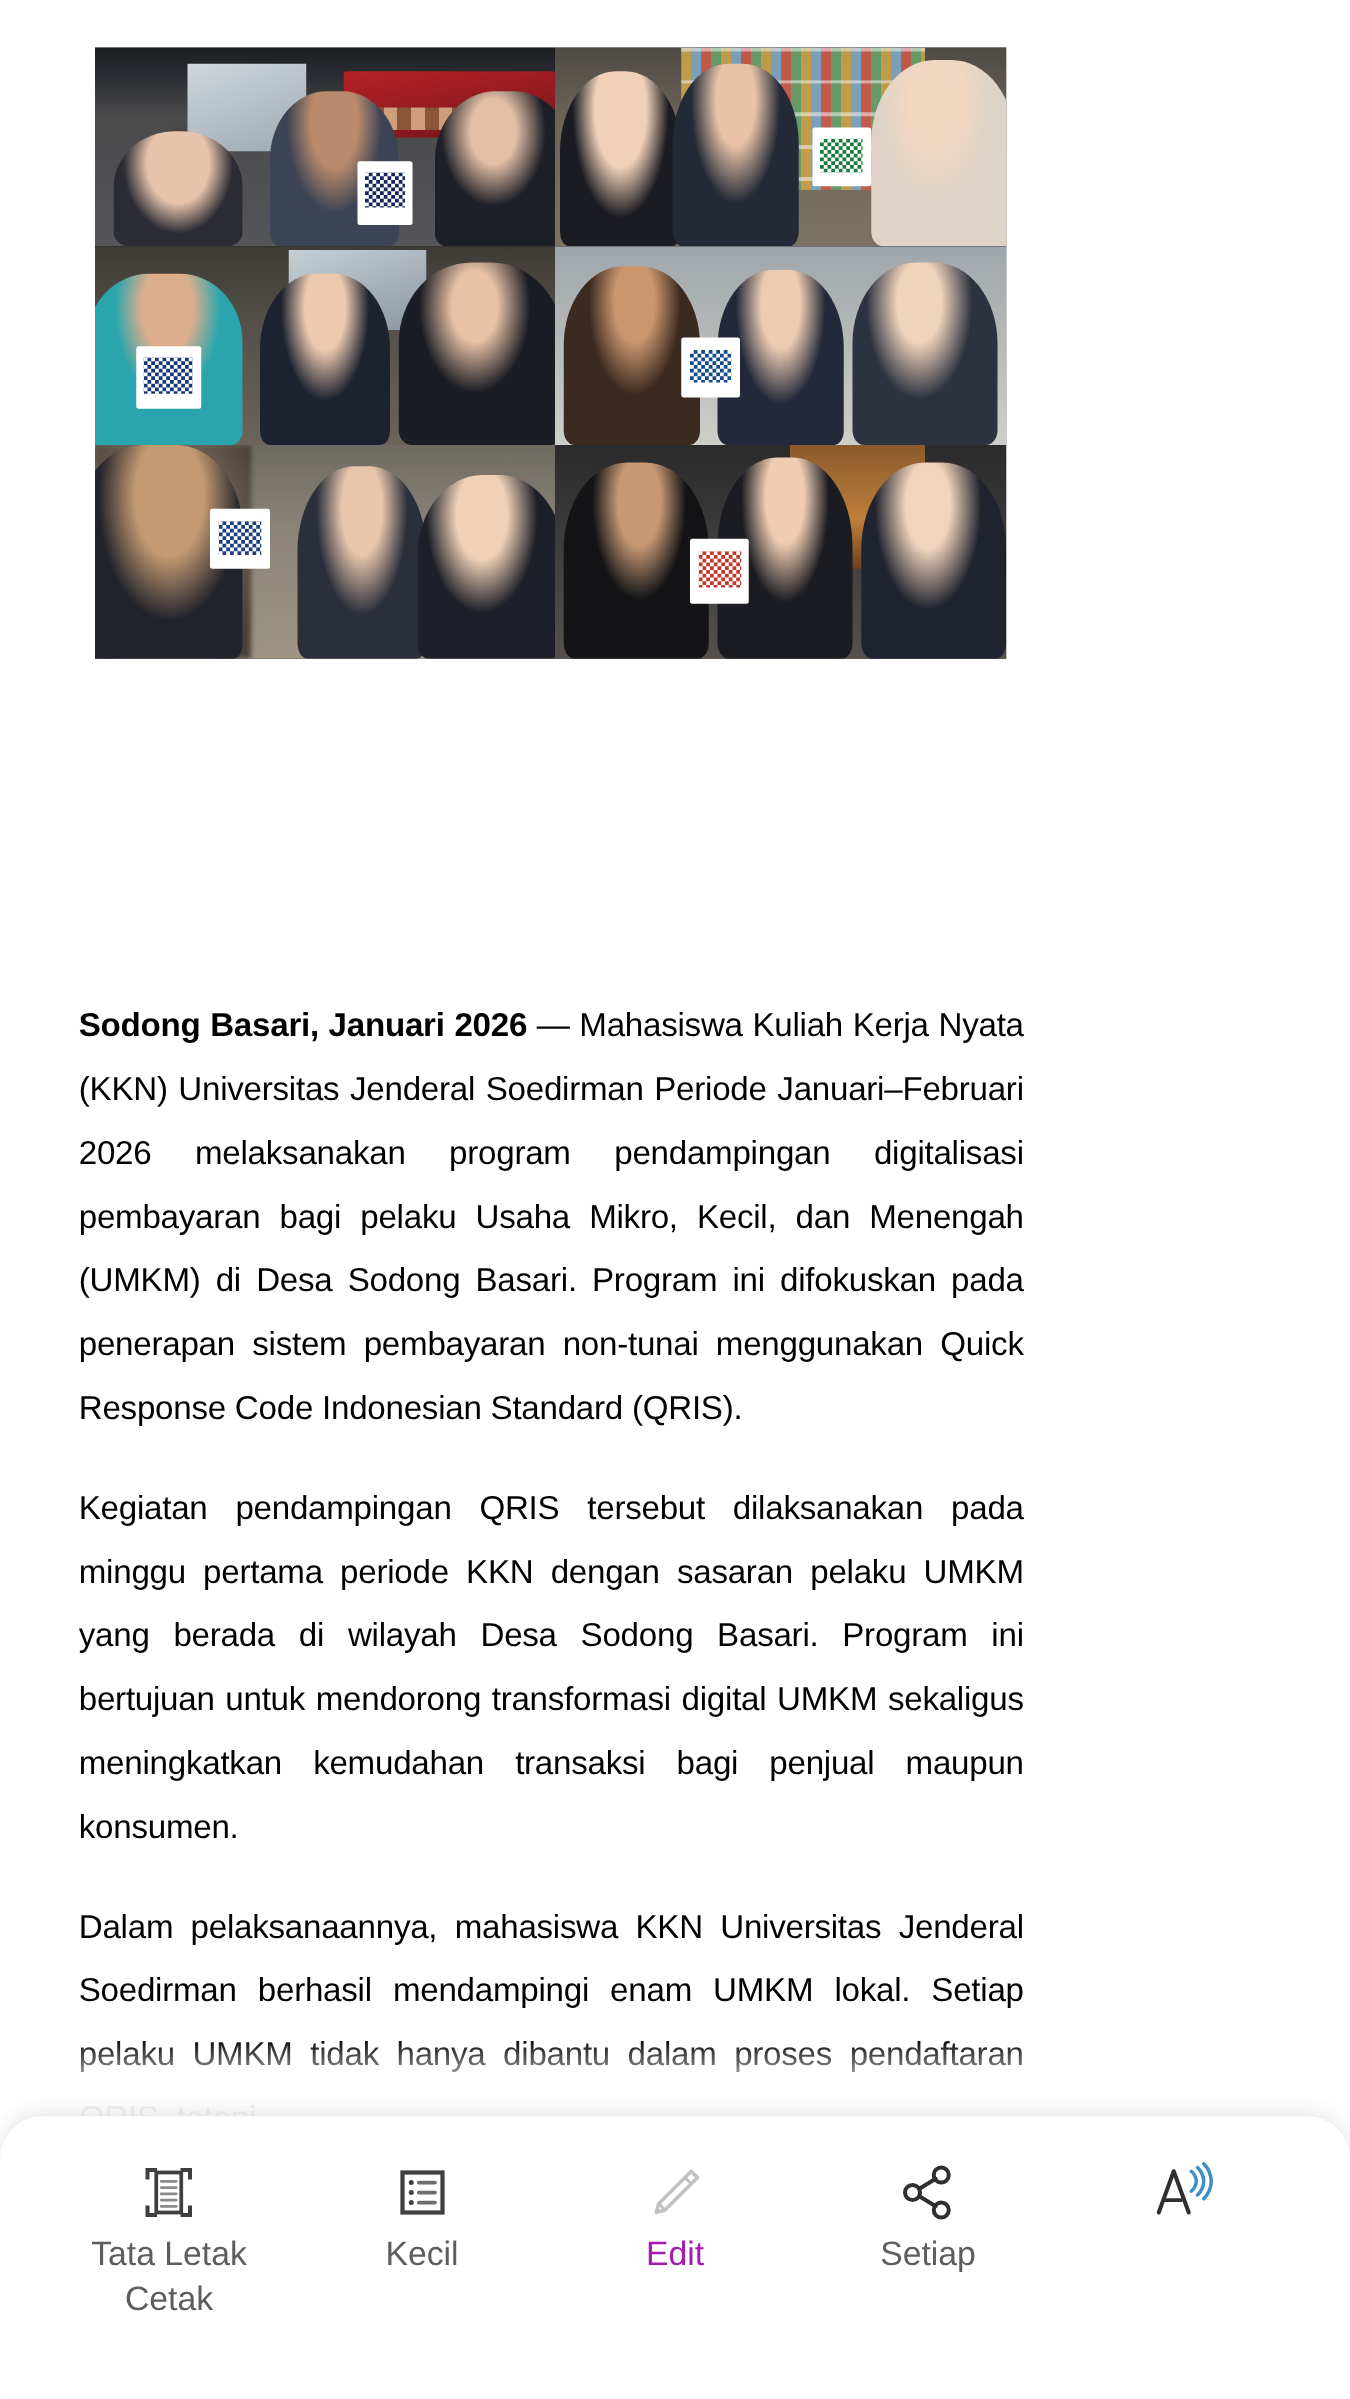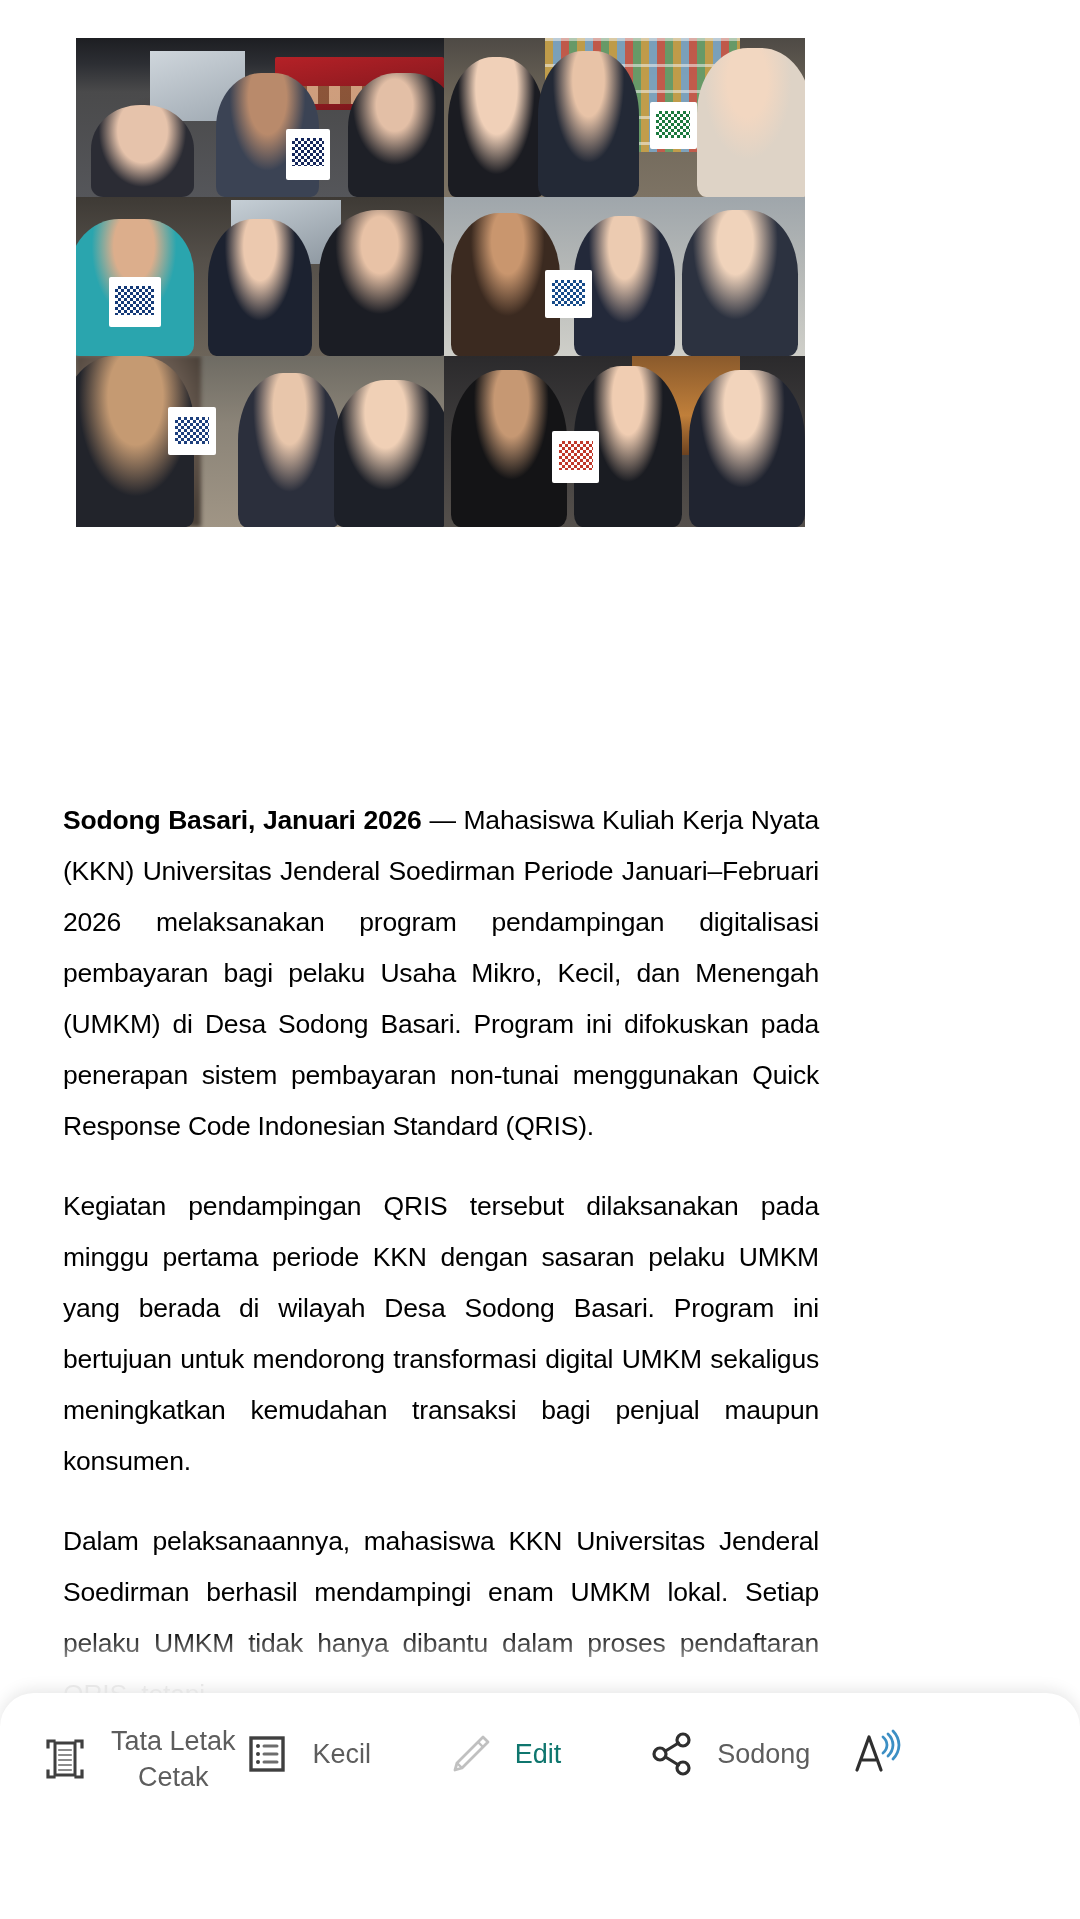--- a/index.html
+++ b/index.html
@@ -205,43 +205,43 @@
     box-shadow: 0 -3px 16px rgba(0,0,0,0.10);
     display: flex;
     align-items: flex-start;
     justify-content: space-between;
     padding: 30px 34px 0 34px;
   }
 
   .tool-item {
     flex: 1 1 0;
     display: flex;
+    flex-direction: column;
     align-items: center;
-    gap: 14px;
     cursor: pointer;
   }
 
   .tool-icon {
     width: 62px;
     height: 62px;
     display: flex;
     align-items: center;
     justify-content: center;
   }
 
   .tool-label {
     font-family: "Liberation Sans", sans-serif;
     font-size: 27px;
     line-height: 36px;
     color: #5d5d5d;
     text-align: center;
     max-width: 170px;
   }
 
-  .tool-item.disabled .tool-label { color: #0f766e; }
+  .tool-item.disabled .tool-label { color: #a21caf; }
   .tool-item.disabled svg { opacity: 0.48; }
 </style>
 </head>
 <body>
 
 <div id="app">
 
   <div class="article">
 
     <div class="collage">
@@ -360,21 +360,21 @@
 
     <div class="tool-item">
       <span class="tool-icon">
         <svg width="62" height="62" viewBox="0 0 62 62" fill="none">
           <circle cx="42" cy="17" r="6" stroke="#2f2f2f" stroke-width="3.2" fill="#fff"></circle>
           <circle cx="19" cy="31" r="6" stroke="#2f2f2f" stroke-width="3.2" fill="#fff"></circle>
           <circle cx="42" cy="45" r="6" stroke="#2f2f2f" stroke-width="3.2" fill="#fff"></circle>
           <path d="M24.5 28l13-8M24.5 34l13 8" stroke="#2f2f2f" stroke-width="3.2" stroke-linecap="round"></path>
         </svg>
       </span>
-      <span class="tool-label">Sodong</span>
+      <span class="tool-label">Setiap</span>
     </div>
 
     <div class="tool-item">
       <span class="tool-icon">
         <svg width="62" height="62" viewBox="0 0 62 62" fill="none">
           <path d="M13 47L25 14l12 33" stroke="#2f2f2f" stroke-width="3.2" stroke-linecap="round" stroke-linejoin="round"></path>
           <path d="M18 37h14" stroke="#2f2f2f" stroke-width="3"></path>
           <path d="M39 14a11 11 0 014 8 11 11 0 01-4 8" stroke="#3c8fc4" stroke-width="2.8" stroke-linecap="round"></path>
           <path d="M44 11a16 16 0 015 11 16 16 0 01-5 11" stroke="#3c8fc4" stroke-width="2.8" stroke-linecap="round"></path>
           <path d="M49 8a21 21 0 016 14 21 21 0 01-6 14" stroke="#3c8fc4" stroke-width="2.8" stroke-linecap="round"></path>

